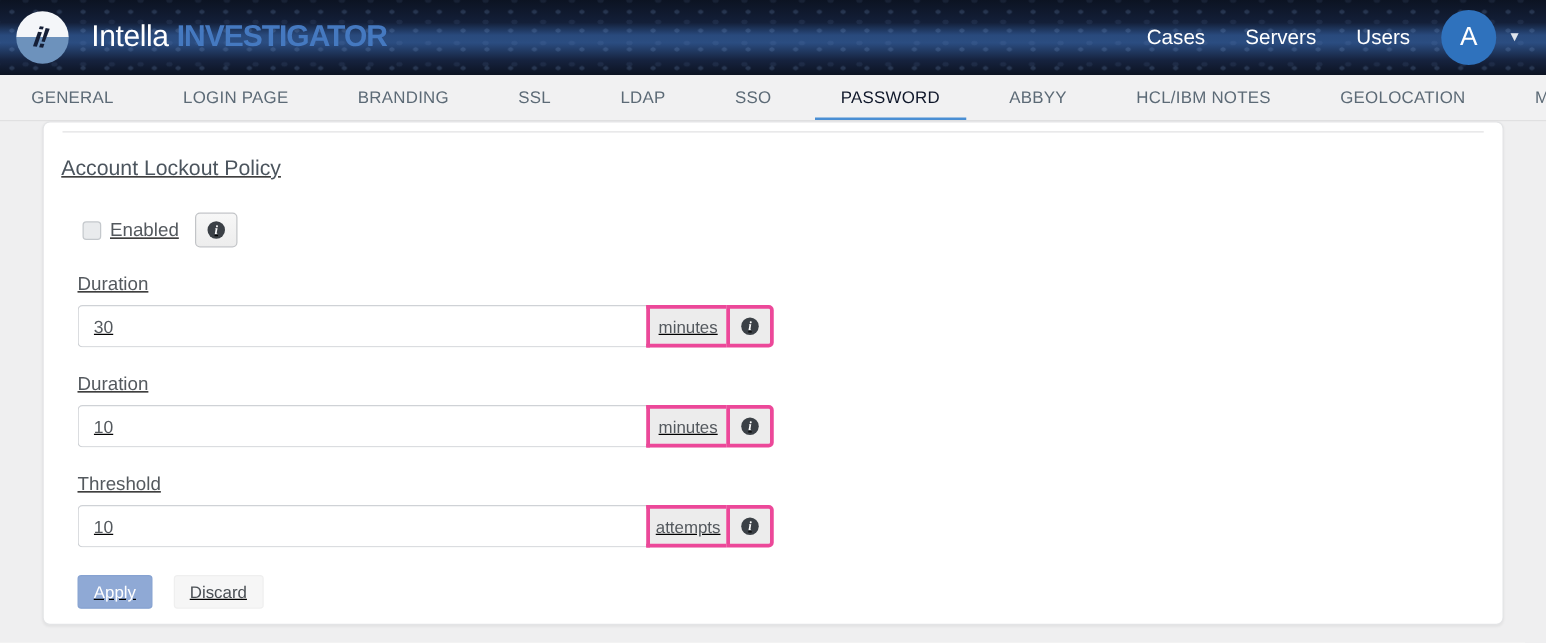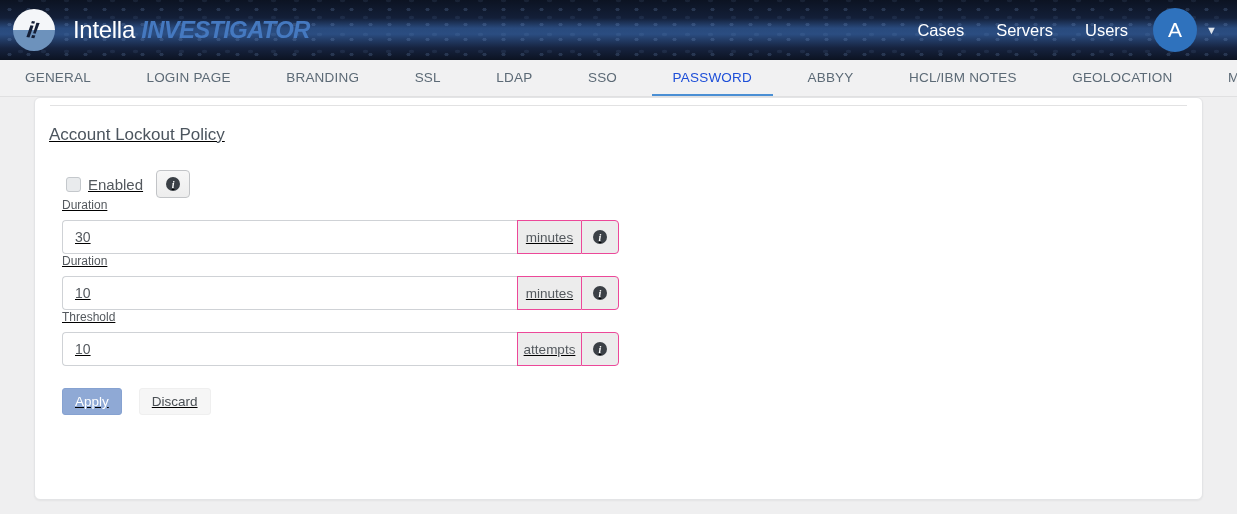--- a/index.html
+++ b/index.html
@@ -12,63 +12,63 @@
       radial-gradient(rgba(130,165,215,.20) 1.8px, transparent 2.4px) 0 2px/19px 15px repeat,
       radial-gradient(rgba(120,150,200,.11) 2.2px, transparent 2.8px) 9px 9px/23px 17px repeat,
       linear-gradient(180deg,#0c1322 0%,#131f38 30%,#294a7d 47%,#2b4d81 57%,#16233f 80%,#0c1322 100%);
   }
   .logo-circle { width:42px; height:42px; border-radius:50%; margin:0 18px 0 13px;
     background:linear-gradient(180deg,#f4f6f9 0 50%, #6d92bc 50% 100%);
     display:flex; align-items:center; justify-content:center; flex:none; }
   .logo-glyph { font-weight:bold; font-style:italic; font-size:23px; color:#141e36;
     transform:rotate(8deg); letter-spacing:-2px; padding-right:3px; }
   .brand { font-size:24px; color:#fff; white-space:nowrap; letter-spacing:-0.3px; }
-  .brand b { color:#4579c0; font-weight:bold; letter-spacing:-0.8px;font-style:italic; }
+  .brand b { color:#4579c0; font-weight:bold; letter-spacing:-0.8px; }
   .nav-links { margin-left:auto; display:flex; align-items:center; height:60px; }
   .nav-item { color:#fff; font-size:16.5px; padding:0 16px; height:60px;
     display:flex; align-items:center; cursor:pointer; }
   .nav-item.active { background:#2e63a9; padding:0 28px; }
   .avatar-wrap { display:flex; align-items:center; padding:0 20px 0 9px; }
   .avatar { width:44px; height:44px; border-radius:50%; background:#2f72bd; color:#fff;
     font-size:21px; display:flex; align-items:center; justify-content:center; }
   .caret { color:#dfe5ec; font-size:11px; margin-left:9px; }
 
   
   .tabbar { height:37px; background:#f1f1f2; border-bottom:1px solid #e0e0e1; overflow:hidden; }
   .tabs { display:flex; justify-content:space-between; width:1292px; padding-left:4px; height:37px; }
   .tab { font-size:13.5px; color:#5c6a76; letter-spacing:0.2px; padding:16px 21px;
     display:flex; align-items:center; height:37px; border-bottom:3px solid transparent;
     white-space:nowrap; cursor:pointer; }
-  .tab.active { color:#1d4ed8; border-bottom-color:#4a8fd4;text-align:right; }
+  .tab.active { color:#0f172a; border-bottom-color:#4a8fd4;text-align:right; }
 
   
   .page { padding:0 34px;text-decoration:underline; }
   .panel { background:#fff; border:1px solid #e3e4e6; border-radius:6px; height:403px;
     box-shadow:0 1px 2px rgba(0,0,0,.05); overflow:hidden; }
   .panel-hr { border:none; border-top:1px solid #e2e2e3; margin:7px 15px 0 15px; }
   .section-title { font-size:17px; color:#4c555e; margin:19px 0 0 14px; font-weight:normal; }
   .form { margin-left:27px; }
 
   .enabled-row { display:flex; align-items:center; margin-top:25px; }
   .checkbox { width:15px; height:15px; background:#e9ebed; border:1px solid #c4c8cc;
     border-radius:3px; margin-left:4px; cursor:pointer; flex:none; }
   .enabled-label { font-size:15px; color:#54595e; margin-left:7px; }
   .info-btn { margin-left:13px; width:34px; height:28px; background:linear-gradient(#f7f7f7,#ededed);
     border:1px solid #c2c4c7; border-radius:4px; display:flex; align-items:center;
     justify-content:center; cursor:pointer; }
   .info-icon { width:14px; height:14px; border-radius:50%; background:#3b4046; color:#fff;
     font-size:10px; font-weight:bold; font-family:"Liberation Serif", serif;
     display:flex; align-items:center; justify-content:center; font-style:italic; }
 
-  .field-label { font-size:12px; color:#54595e; }
+  .field-label { font-size:15px; color:#54595e; margin-top:21px; }
   .input-group { display:flex; margin-top:8px; height:34px; width:557px; }
   .input-group input { width:455px; height:34px; border:1px solid #cfd2d6; border-right:none;
     border-radius:4px 0 0 4px; padding:0 12px; font-size:14px; color:#54595e;
     font-family:"Liberation Sans", sans-serif; outline:none; background:#fff; }
-  .addon { background:#ececec; border:1px solid #ec4899; display:flex; align-items:center;
+  .addon { background:#ececec; border:3px solid #ec4899; display:flex; align-items:center;
     justify-content:center; font-size:13.5px; color:#54595e;text-align:right; }
   .addon.unit { width:64px; border-right:none; }
   .addon.info { width:38px; border-radius:0 4px 4px 0; cursor:pointer; }
 
   .btn-row { display:flex; margin-top:22px; align-items:center; }
   .btn { font-size:13.5px; border-radius:3px; padding:5px 12px; cursor:pointer;
     font-family:"Liberation Sans", sans-serif; }
   .btn-apply { background:#8fa9d5; color:#fff; border:1px solid #86a2d1; }
   .btn-discard { background:#f6f6f6; color:#4a4f54; border:1px solid #efefef; margin-left:17px; }
 </style>

